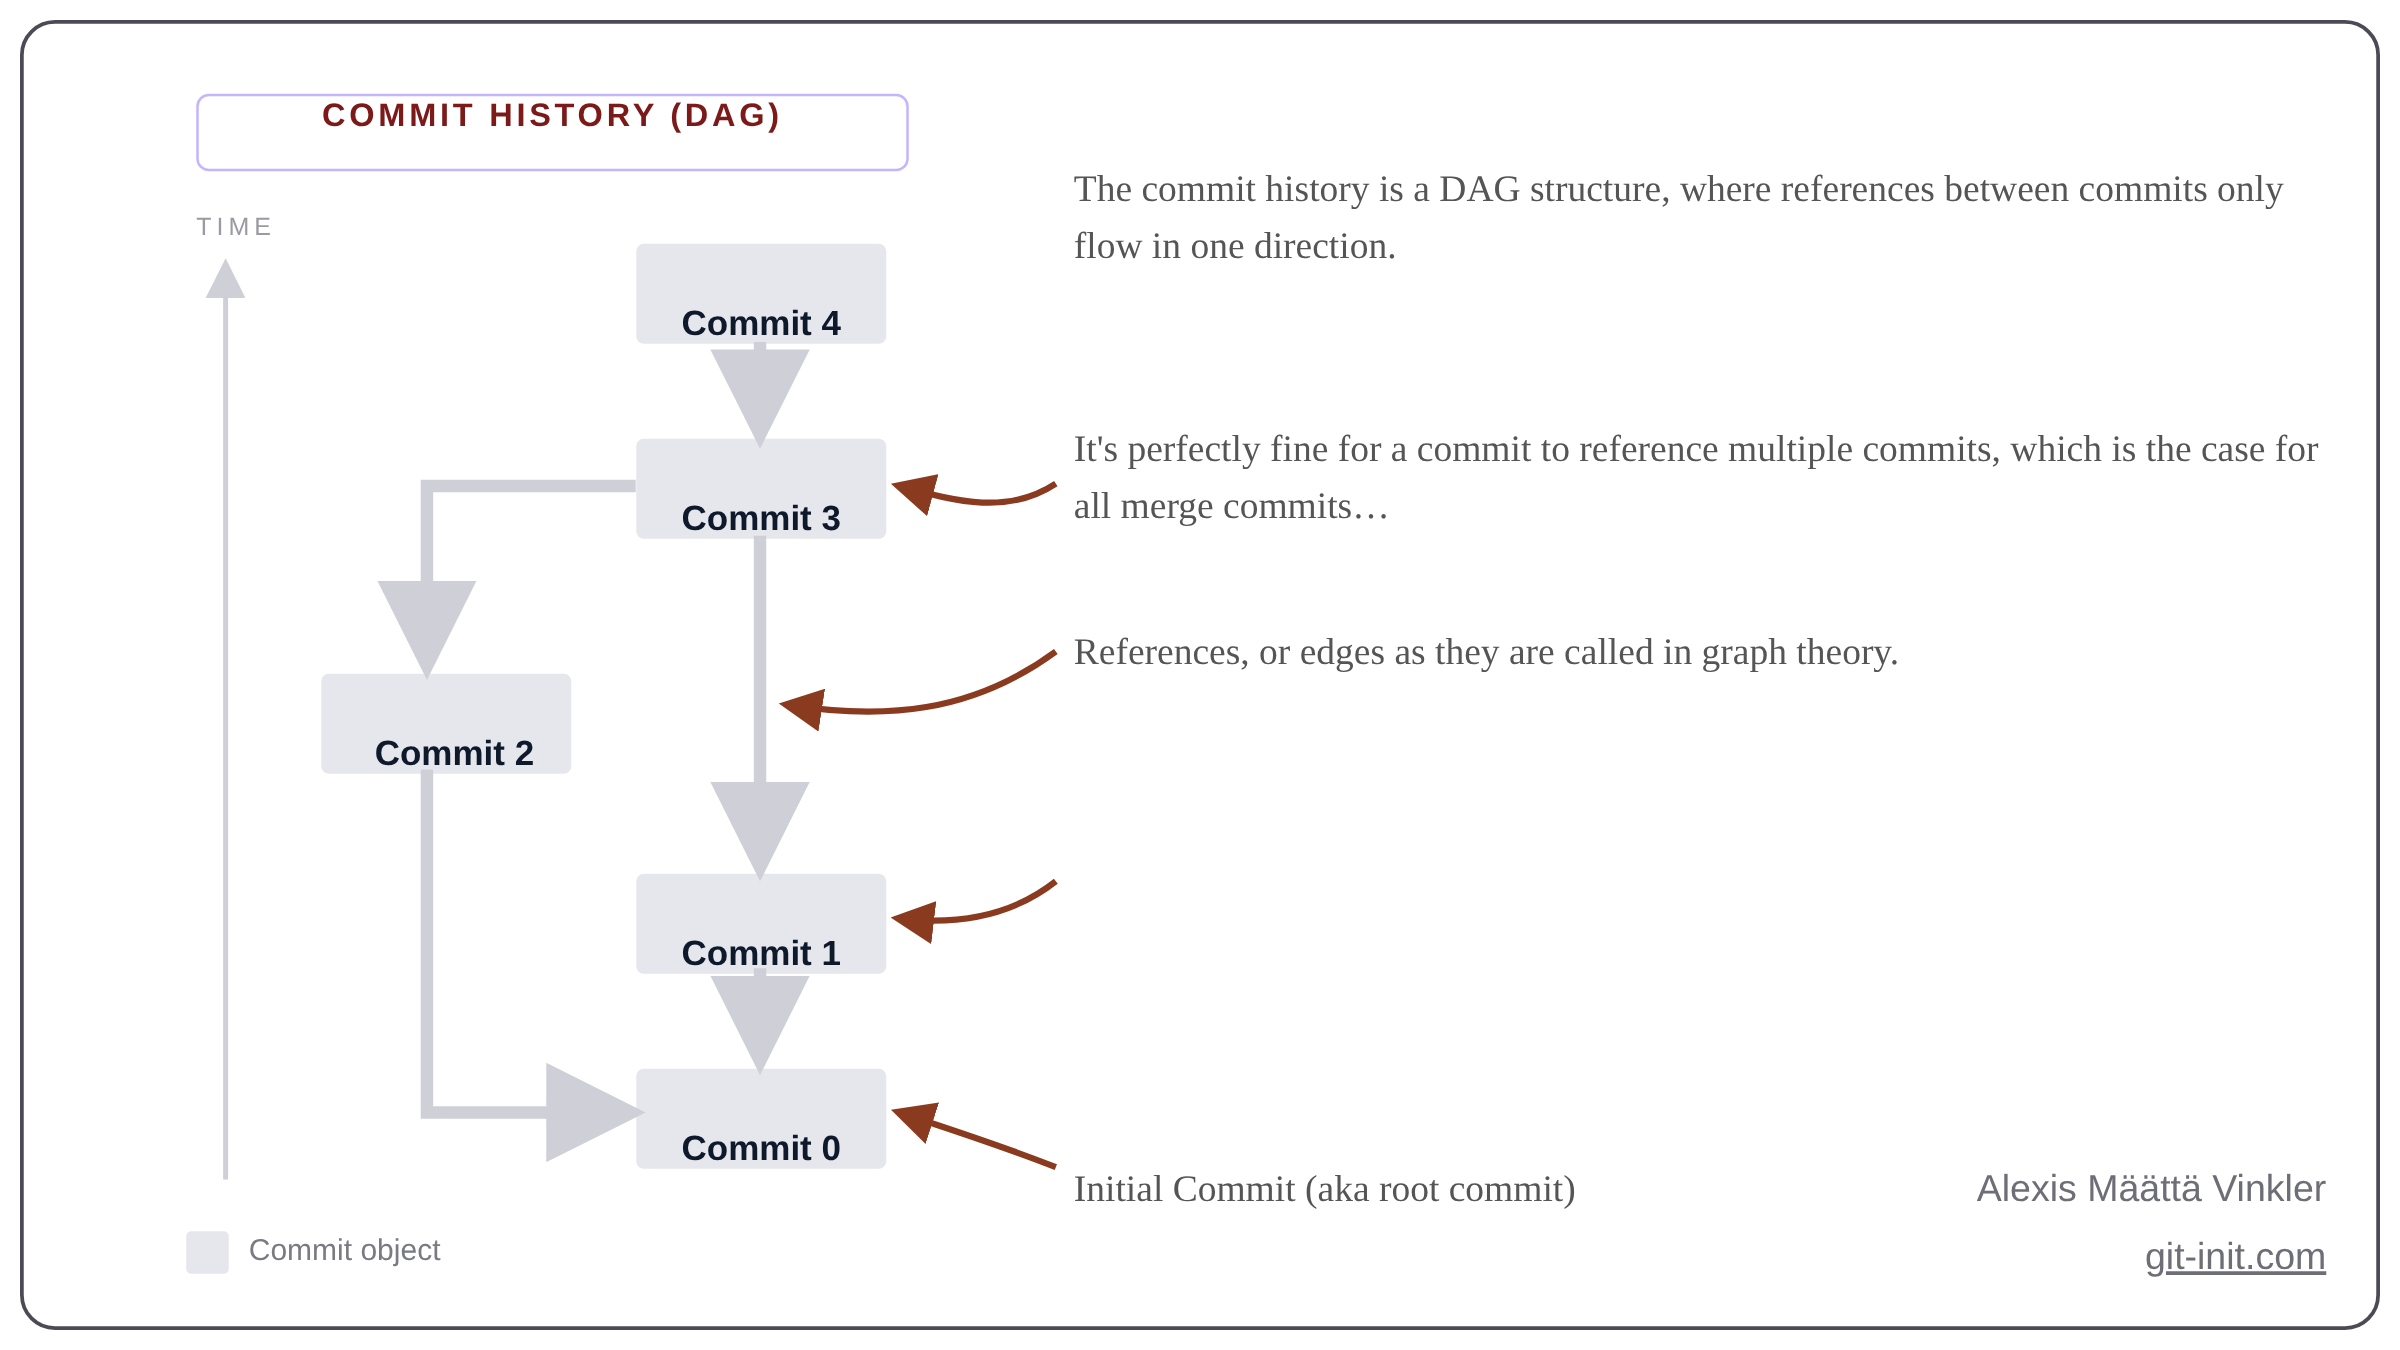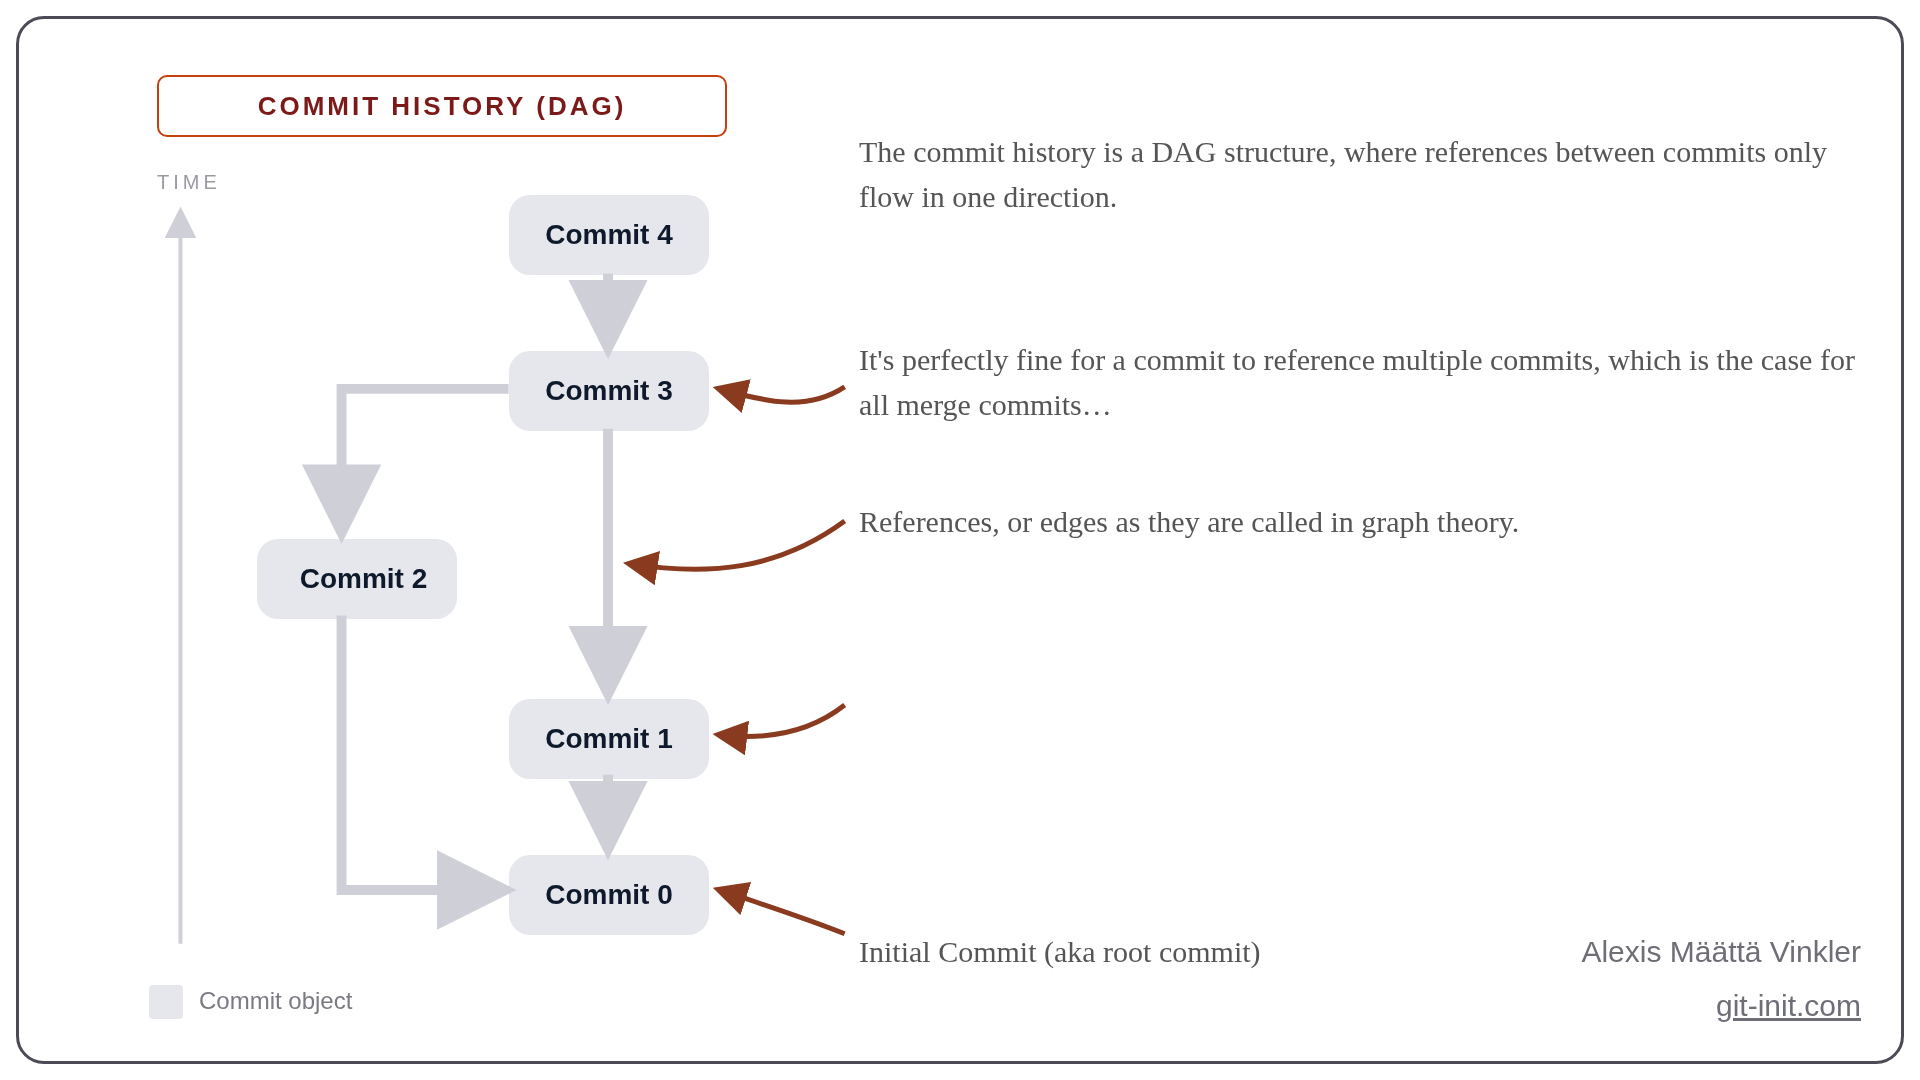--- a/index.html
+++ b/index.html
@@ -14,42 +14,42 @@
     position: absolute;
     left: 16px; top: 16px; right: 16px; bottom: 16px;
     border: 3px solid #4b4b55;
     border-radius: 28px;
     background: #fff;
   }
   .title-box {
     position: absolute;
     left: 138px; top: 56px;
     width: 570px; height: 62px;
-    border: 2px solid #c2410c;
+    border: 2px solid #c4b5fd;
     border-radius: 10px;
-    display: flex; align-items: center; justify-content: center;
+    display: flex; justify-content: center;
     color: #7c1a1a;
     font-weight: 700;
     letter-spacing: 3px;
     font-size: 26px;
   }
   .time-label {
     position: absolute;
     left: 138px; top: 152px;
     color: #9a9aa3;
     font-size: 20px;
     letter-spacing: 4px;
     font-weight: 500;
   }
   .commit {
     position: absolute;
     width: 200px; height: 80px;
     background: #e6e6ed;
-    border-radius: 21px;
-    display: flex; align-items: center; justify-content: center;
+    border-radius: 6px;
+    display: flex; align-items: flex-end; justify-content: center;
     color: #0e1a2b;
     font-weight: 600;
     font-size: 28px;
   }
   .legend-swatch {
     position: absolute;
     left: 130px; bottom: 42px;
     width: 34px; height: 34px;
     background: #e6e6ed;
     border-radius: 4px;

